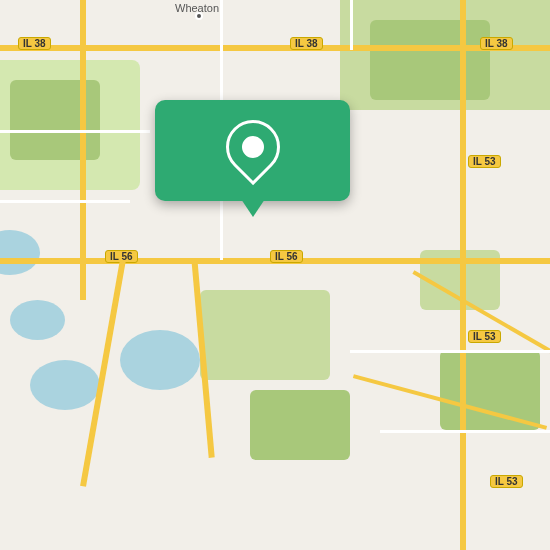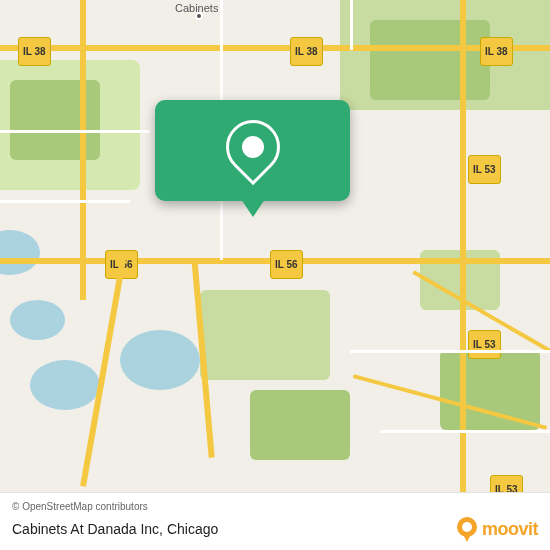--- a/index.html
+++ b/index.html
@@ -30,21 +30,21 @@
       position: absolute;
       background: #ffffff;
     }
     .road-label {
       position: absolute;
       background: #f5c842;
       border-radius: 3px;
       color: #333;
       font-size: 10px;
       font-weight: bold;
-      padding: 8px 4px;
+      padding: 0 4px;
       display: flex;
       align-items: center;
       justify-content: center;
       border: 1px solid #c9a800;
     }
 
     
     .green-area {
       position: absolute;
       background: #c8dba0;
@@ -244,40 +244,25 @@
   <div style="position:absolute; top:258px; left:200px; width:6px; height:200px; background:#f5c842; transform:rotate(-5deg);"></div>
   <div style="position:absolute; top:258px; left:100px; width:6px; height:230px; background:#f5c842; transform:rotate(10deg);"></div>
 
   <div class="road-white" style="top:130px; left:0; width:150px; height:3px;"></div>
   <div class="road-white" style="top:200px; left:0; width:130px; height:3px;"></div>
   <div class="road-white" style="top:350px; left:350px; width:200px; height:3px;"></div>
   <div class="road-white" style="top:430px; left:380px; width:170px; height:3px;"></div>
   <div class="road-white" style="top:0; left:220px; width:3px; height:260px;"></div>
   <div class="road-white" style="top:0; left:350px; width:3px; height:50px;"></div>
 
-  <div class="city-label" style="top:2px; left:175px;">Cabinets</div>
+  <div class="city-label" style="top:2px; left:175px;">Wheaton</div>
 
   <div class="map-dot" style="top:12px; left:195px;"></div>
 
   <div class="popup-card">
     <div class="pin-wrapper">
       <div class="pin-outer">
         <div class="pin-inner"></div>
       </div>
     </div>
   </div>
 
-  <div class="bottom-bar">
-    <div class="attribution">© OpenStreetMap contributors</div>
-    <div class="place-info">
-      <span class="place-name">Cabinets At Danada Inc, Chicago</span>
-      <div class="moovit-logo">
-
-        <svg width="22" height="26" viewBox="0 0 22 26">
-          <ellipse cx="11" cy="11" rx="10" ry="10" fill="#f4a428"></ellipse>
-          <circle cx="11" cy="11" r="5" fill="white"></circle>
-          <polygon points="7,18 15,18 11,26" fill="#f4a428"></polygon>
-        </svg>
-        <span class="moovit-text">moovit</span>
-      </div>
-    </div>
-  </div>
 </div>
 
 </body></html>

